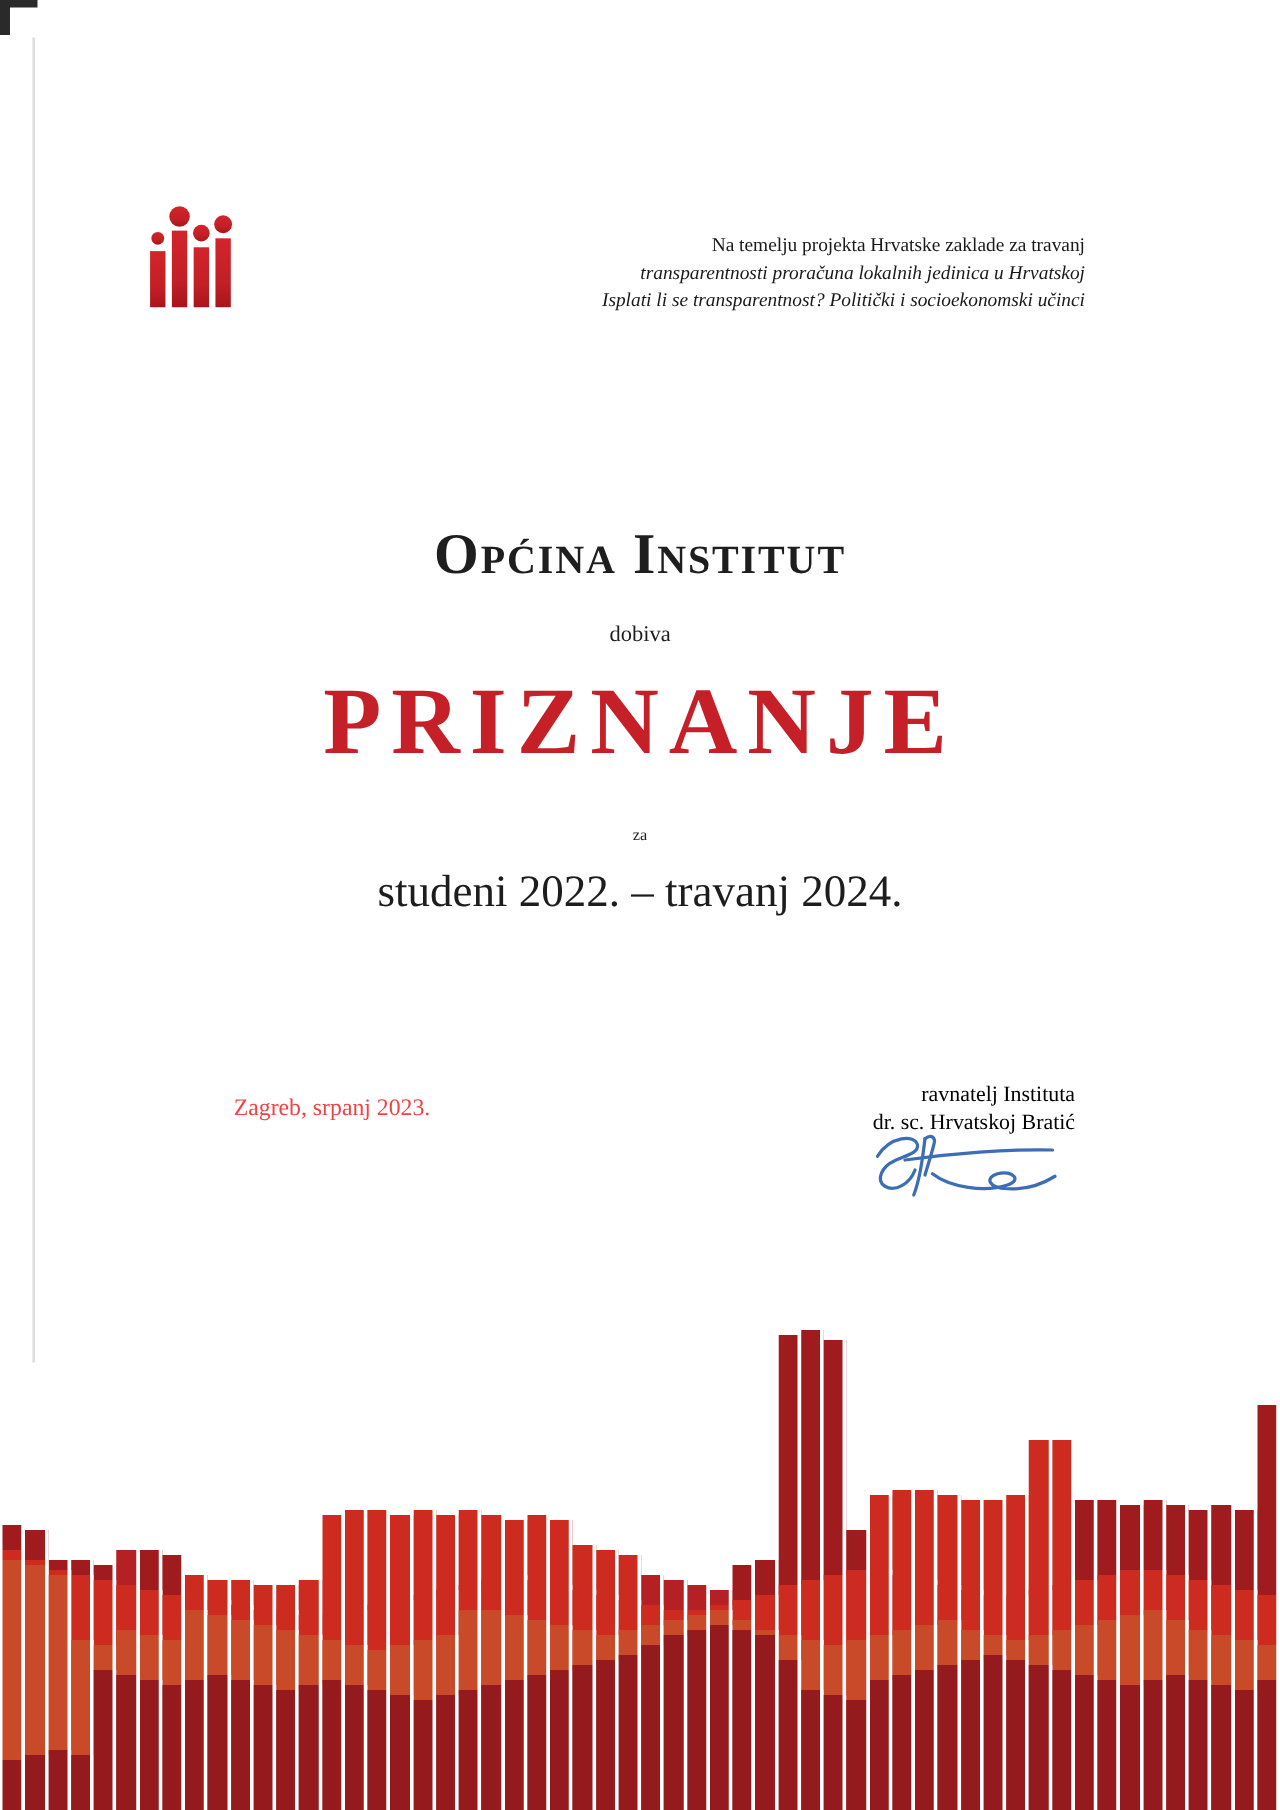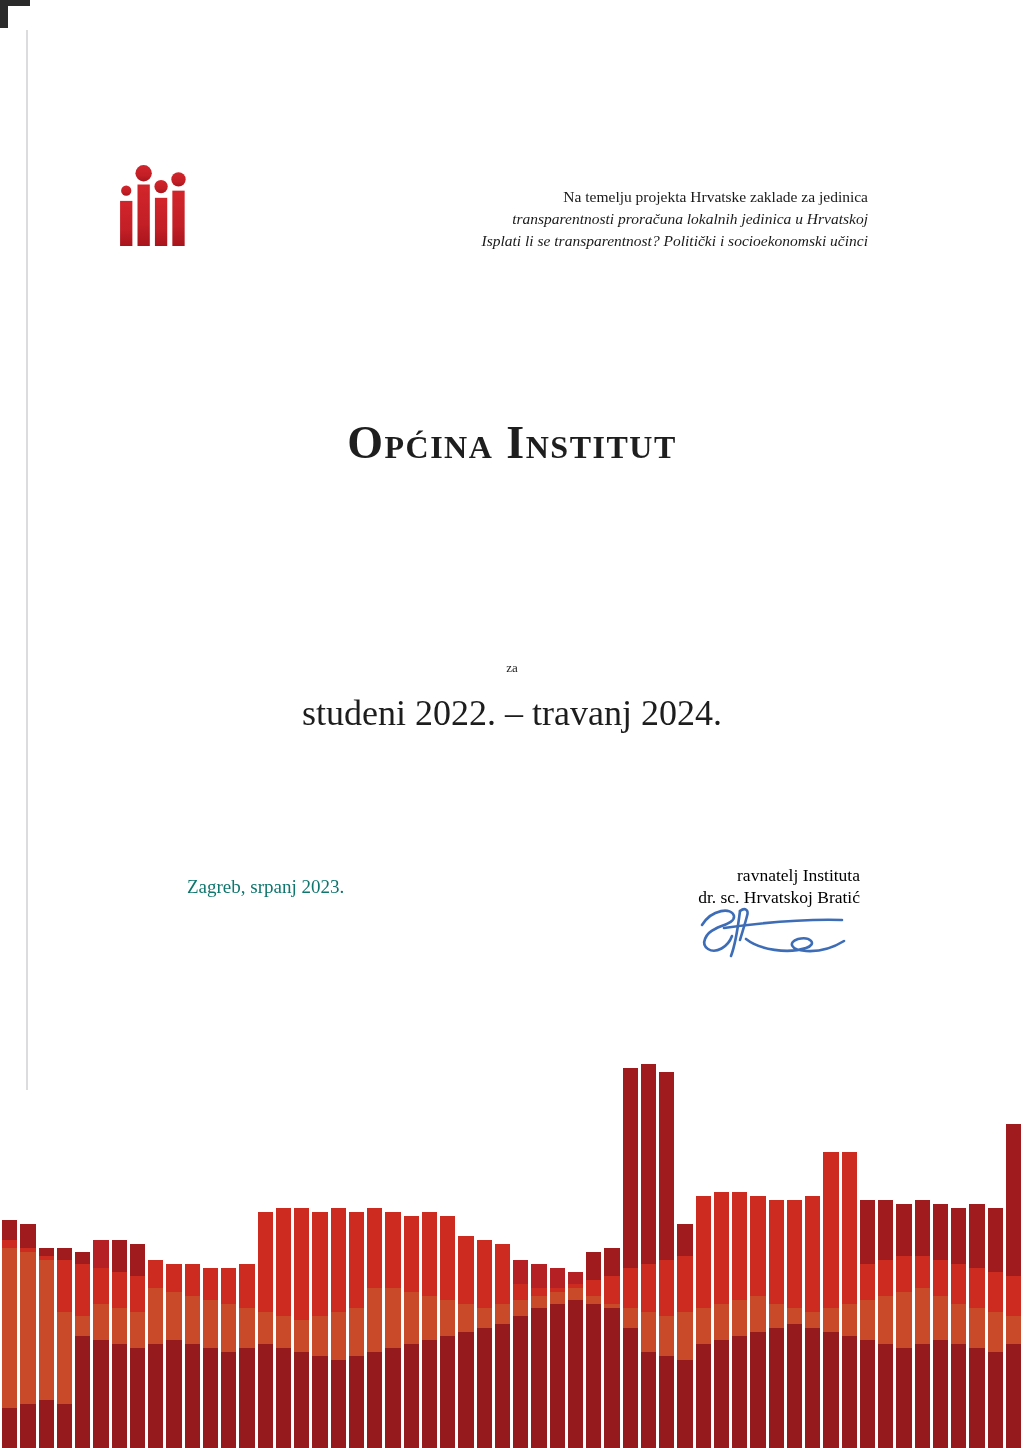--- a/index.html
+++ b/index.html
@@ -37,21 +37,21 @@
     font-variant: small-caps; letter-spacing: 1.5px; color: #1e1e1e;
   }
   .dobiva { top: 497px; font-size: 18px; color: #1e1e1e; }
   .award-title {
     top: 534px; font-size: 76px; font-weight: bold; letter-spacing: 8px;
   }
   .za { top: 660px; font-size: 13px; color: #1e1e1e; }
   .reason { top: 690px; font-size: 36px; line-height: 47px; color: #1d1d1d; }
 
   
-  .place-date { position: absolute; left: 187px; top: 876px; font-size: 19px; color: #0f766e; }
+  .place-date { position: absolute; left: 187px; top: 876px; font-size: 19px; color: #ef4444; }
   .signatory {
     position: absolute; right: 164px; top: 864px;
     text-align: right; font-size: 17.5px; line-height: 22px; color: #000000;
   }
   .signature-svg { position: absolute; left: 688px; top: 903px; }
 
   
   .decoration { position: absolute; left: 0; bottom: 0; width: 100%; height: 400px; }
   .bar-layer {
     position: absolute; left: 0; right: 0; bottom: 0; height: 400px;
@@ -83,26 +83,28 @@
       <circle cx="42" cy="22" r="6.5" fill="url(#lg)"></circle>
       <circle cx="59" cy="15" r="7" fill="url(#lg)"></circle>
       <rect x="2" y="36" width="12" height="44" fill="url(#lg)"></rect>
       <rect x="19" y="20" width="12" height="60" fill="url(#lg)"></rect>
       <rect x="36" y="33" width="12" height="47" fill="url(#lg)"></rect>
       <rect x="53" y="26" width="12" height="54" fill="url(#lg)"></rect>
     </svg>
   </div>
 
   <div class="project-note">
-    <div>Na temelju projekta Hrvatske zaklade za jedinica</div>
+    <div>Na temelju projekta Hrvatske zaklade za travanj</div>
     <div class="it">transparentnosti proračuna lokalnih jedinica u Hrvatskoj</div>
     <div class="it">Isplati li se transparentnost? Politički i socioekonomski učinci</div>
   </div>
 
   <div class="center recipient">Općina Institut</div>
+  <div class="center dobiva">dobiva</div>
+  <div class="center award-title" id="award-title" style="color: rgb(197, 31, 39);">PRIZNANJE</div>
   <div class="center za">za</div>
   <div class="center reason">
     <div>studeni 2022. – travanj 2024.</div>
   </div>
 
   <div class="place-date">Zagreb, srpanj 2023.</div>
   <div class="signatory">
     <div>ravnatelj Instituta</div>
     <div>dr. sc. Hrvatskoj Bratić</div>
   </div>

